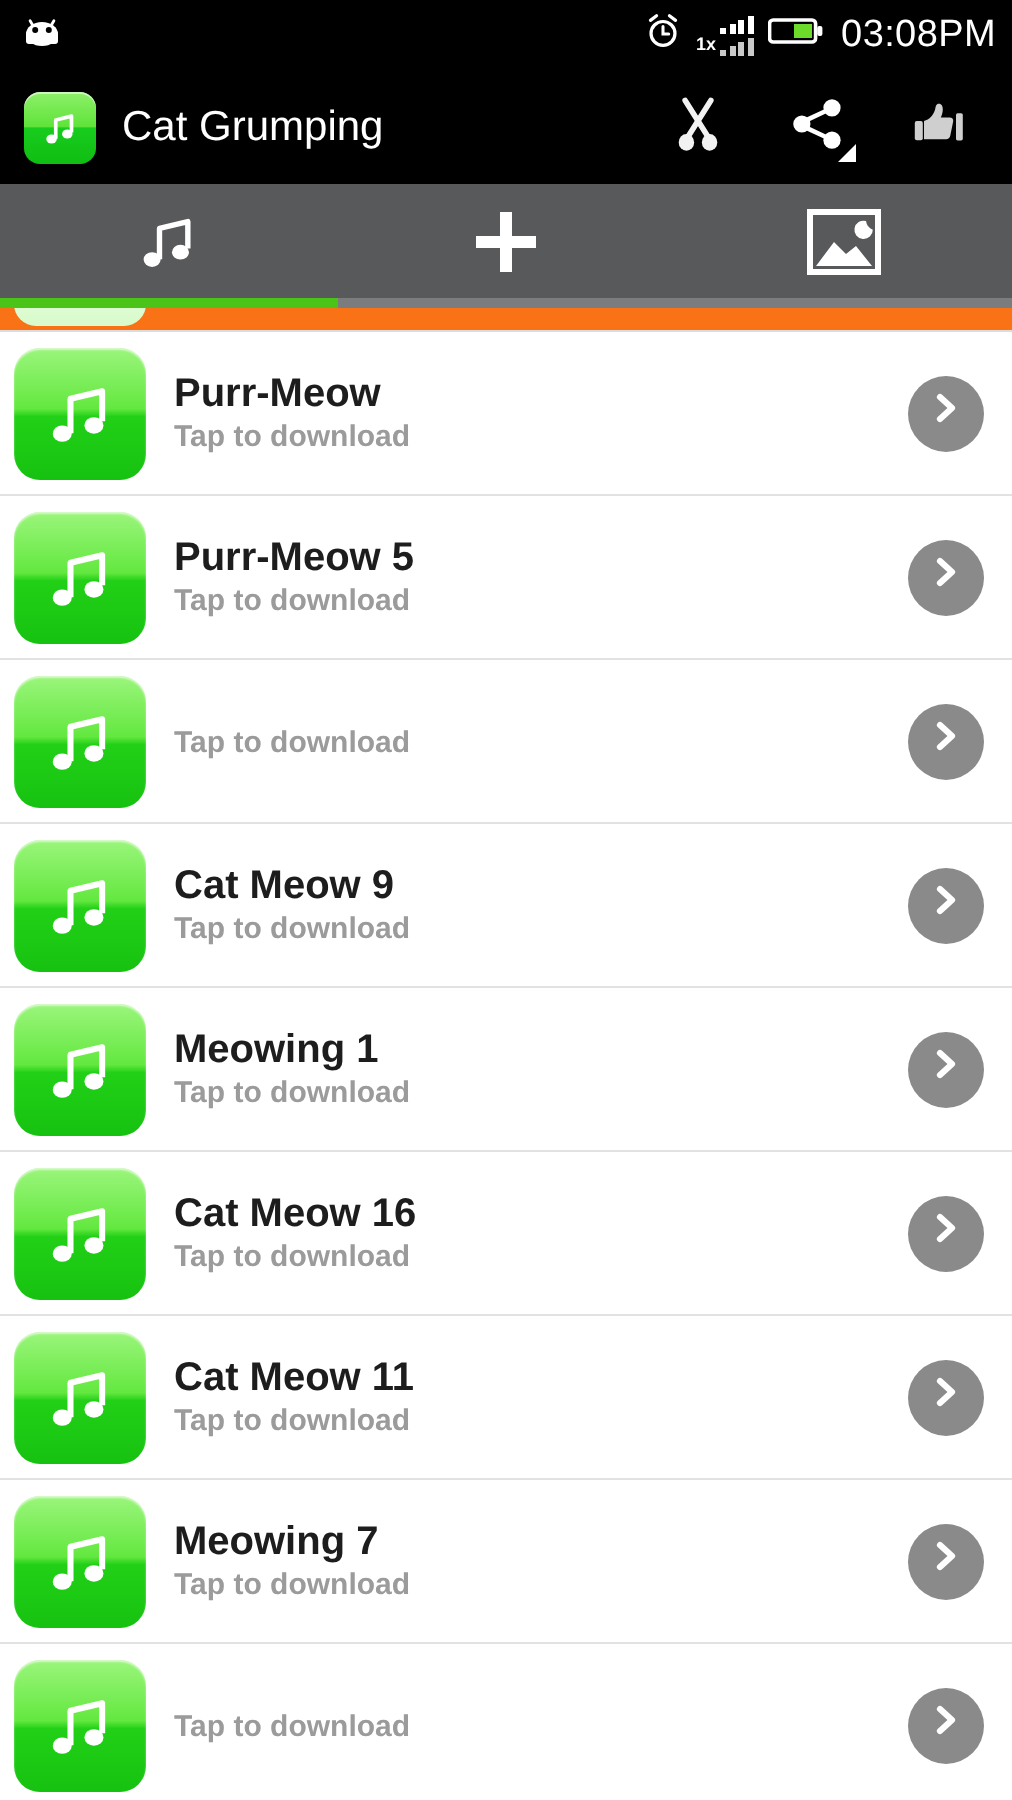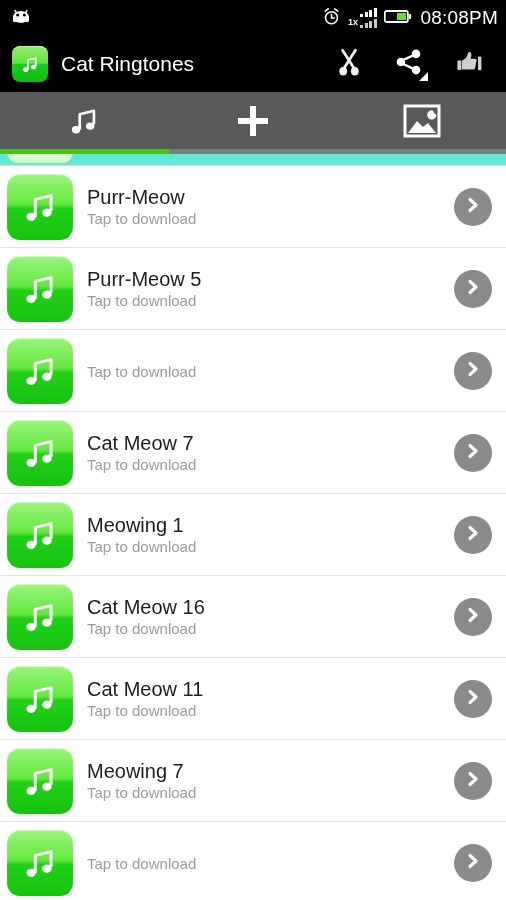--- a/index.html
+++ b/index.html
@@ -54,21 +54,21 @@
     position:absolute; left:0; right:0; bottom:0; height:5px; background:transparent;
   }
   .tab.active .ind { background:#4bc41a; }
   .tabbar::after {
     content:""; position:absolute; left:0; right:0; bottom:0; height:5px;
     background:#7b7c7e; z-index:-0;
   }
   .tab .ind { z-index:1; }
 
   
-  .list { flex:1; background:#5eead4; overflow:hidden; position:relative; }
+  .list { flex:1; background:#f97316; overflow:hidden; position:relative;font-weight:bold; }
   .row-partial { height:11px; position:relative; overflow:hidden; }
   .row-partial .pi {
     position:absolute; left:7px; bottom:2px; width:66px; height:30px; border-radius:11px;
     background:linear-gradient(180deg,#e9fde1 0%,#d8fbcb 100%);
   }
   .row {
     height:82px; display:flex; align-items:center;
     border-top:1px solid #e2e2e2; padding:0 14px 0 7px; background:#fff;
   }
   .row:first-of-type { border-top:1px solid #dcdcdc; }
@@ -129,33 +129,33 @@
             </span>
         </span>
       </span>
       <span>
         <svg width="28" height="15" viewBox="0 0 28 15">
           <rect x="0.8" y="2" width="23" height="11" rx="1.8" fill="none" stroke="#fff" stroke-width="1.8"></rect>
           <rect x="24.6" y="5" width="2.6" height="5" rx="1" fill="#fff"></rect>
           <rect x="13" y="4" width="9" height="7" fill="#6ddb2a"></rect>
         </svg>
       </span>
-      <span class="sb-time">08:08PM</span>
+      <span class="sb-time">03:08PM</span>
     </div>
   </div>
 
   <div class="actionbar">
     <div class="app-icon">
       <svg width="21" height="22" viewBox="0 0 24 24">
         <path d="M9 18.2V7.4l9-2.2v9.4" fill="none" stroke="#fff" stroke-width="2.1" stroke-linejoin="round"></path>
         <ellipse cx="6.6" cy="18.3" rx="3" ry="2.6" fill="#fff"></ellipse>
         <ellipse cx="15.6" cy="15.4" rx="3" ry="2.6" fill="#fff"></ellipse>
       </svg>
     </div>
-    <div class="app-title">Cat Ringtones</div>
+    <div class="app-title">Cat Grumping</div>
 
     <div class="ab-actions">
       <div class="ab-btn">
         <span>
           <svg width="30" height="30" viewBox="0 0 28 28">
             <path d="M8 3 L20 22" stroke="#f2f2f2" stroke-width="2.6" stroke-linecap="round"></path>
             <path d="M20 3 L8 22" stroke="#f2f2f2" stroke-width="2.6" stroke-linecap="round"></path>
             <ellipse cx="8.6" cy="22.6" rx="3.6" ry="3.9" fill="#f2f2f2"></ellipse>
             <ellipse cx="19.4" cy="22.6" rx="3.6" ry="3.9" fill="#f2f2f2"></ellipse>
           </svg>
@@ -282,21 +282,21 @@
   </div>
         <div class="row">
     <div class="row-icon">
       <svg width="38" height="40" viewBox="0 0 24 24">
         <path d="M9 18.1V7.2l10-2.4v9.5" fill="none" stroke="#fff" stroke-width="1.9" stroke-linejoin="round"></path>
         <ellipse cx="6.4" cy="18.2" rx="3" ry="2.6" fill="#fff"></ellipse>
         <ellipse cx="16.4" cy="15.6" rx="3" ry="2.6" fill="#fff"></ellipse>
       </svg>
     </div>
     <div class="row-text">
-      <div class="row-title">Cat Meow 7</div>
+      <div class="row-title">Cat Meow 9</div>
       <div class="row-sub">Tap to download</div>
     </div>
     <div class="row-go">
       <span>
         <svg width="16" height="18" viewBox="0 0 16 18">
           <path d="M5 3.5 11 9l-6 5.5" fill="none" stroke="#fff" stroke-width="3.1" stroke-linecap="round" stroke-linejoin="round"></path>
         </svg>
       </span>
     </div>
   </div>

